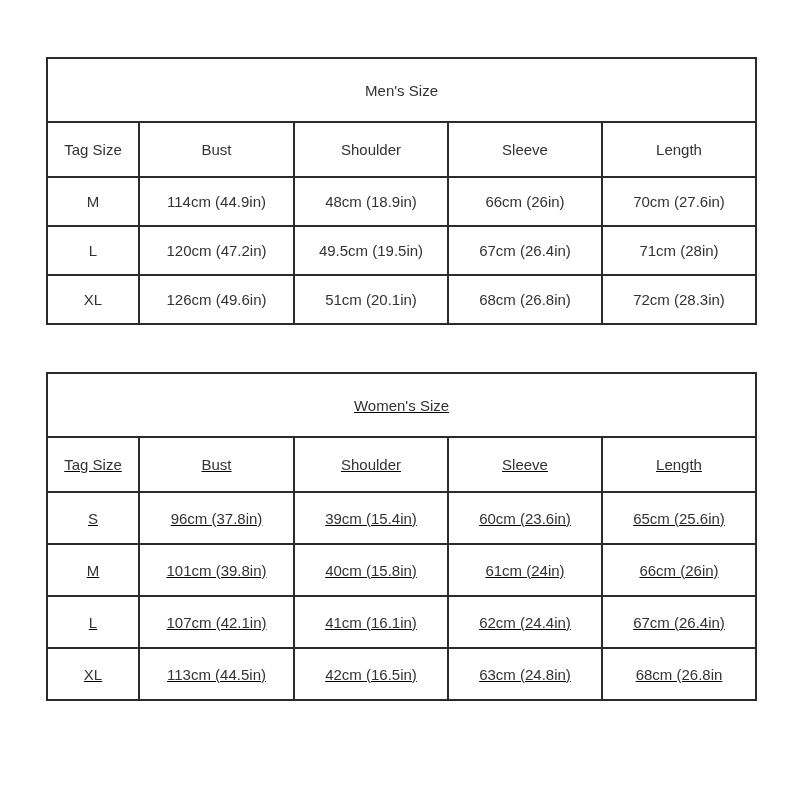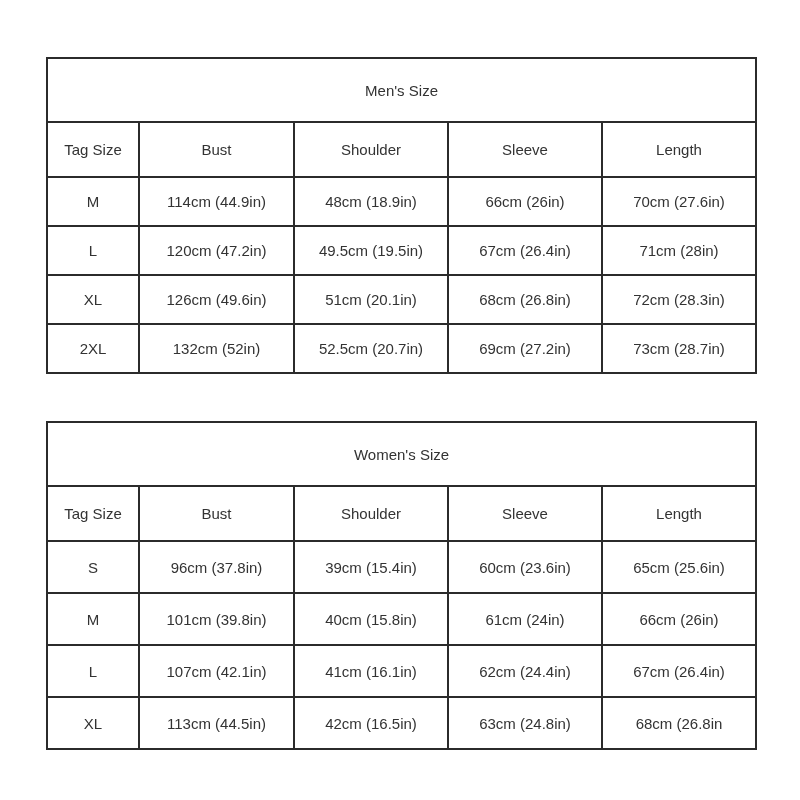--- a/index.html
+++ b/index.html
@@ -17,20 +17,21 @@
     overflow: hidden;
   }
   table.size-table {
     border-collapse: collapse;
     table-layout: fixed;
     width: 709px;
     background: #ffffff;
   }
   table.size-table + table.size-table {
     margin-top: 47px;
+    text-decoration: underline;
   }
   .size-table td, .size-table th {
     border: 2px solid #2b2b2b;
     color: #333333;
     font-size: 15px;
     font-weight: 400;
     text-align: center;
     vertical-align: middle;
     padding: 0;
     background: #ffffff;
@@ -95,27 +96,20 @@
         <td>67cm (26.4in)</td>
         <td>71cm (28in)</td>
       </tr>
       <tr class="data-row">
         <td>XL</td>
         <td>126cm (49.6in)</td>
         <td>51cm (20.1in)</td>
         <td>68cm (26.8in)</td>
         <td>72cm (28.3in)</td>
       </tr>
-      <tr class="data-row">
-        <td>2XL</td>
-        <td>132cm (52in)</td>
-        <td>52.5cm (20.7in)</td>
-        <td>69cm (27.2in)</td>
-        <td>73cm (28.7in)</td>
-      </tr>
     </tbody>
   </table>
 
   <table class="size-table women">
     <colgroup>
       <col class="c-tag">
         <col class="c-bust">
         <col class="c-shoulder">
         <col class="c-sleeve">
         <col class="c-length">

